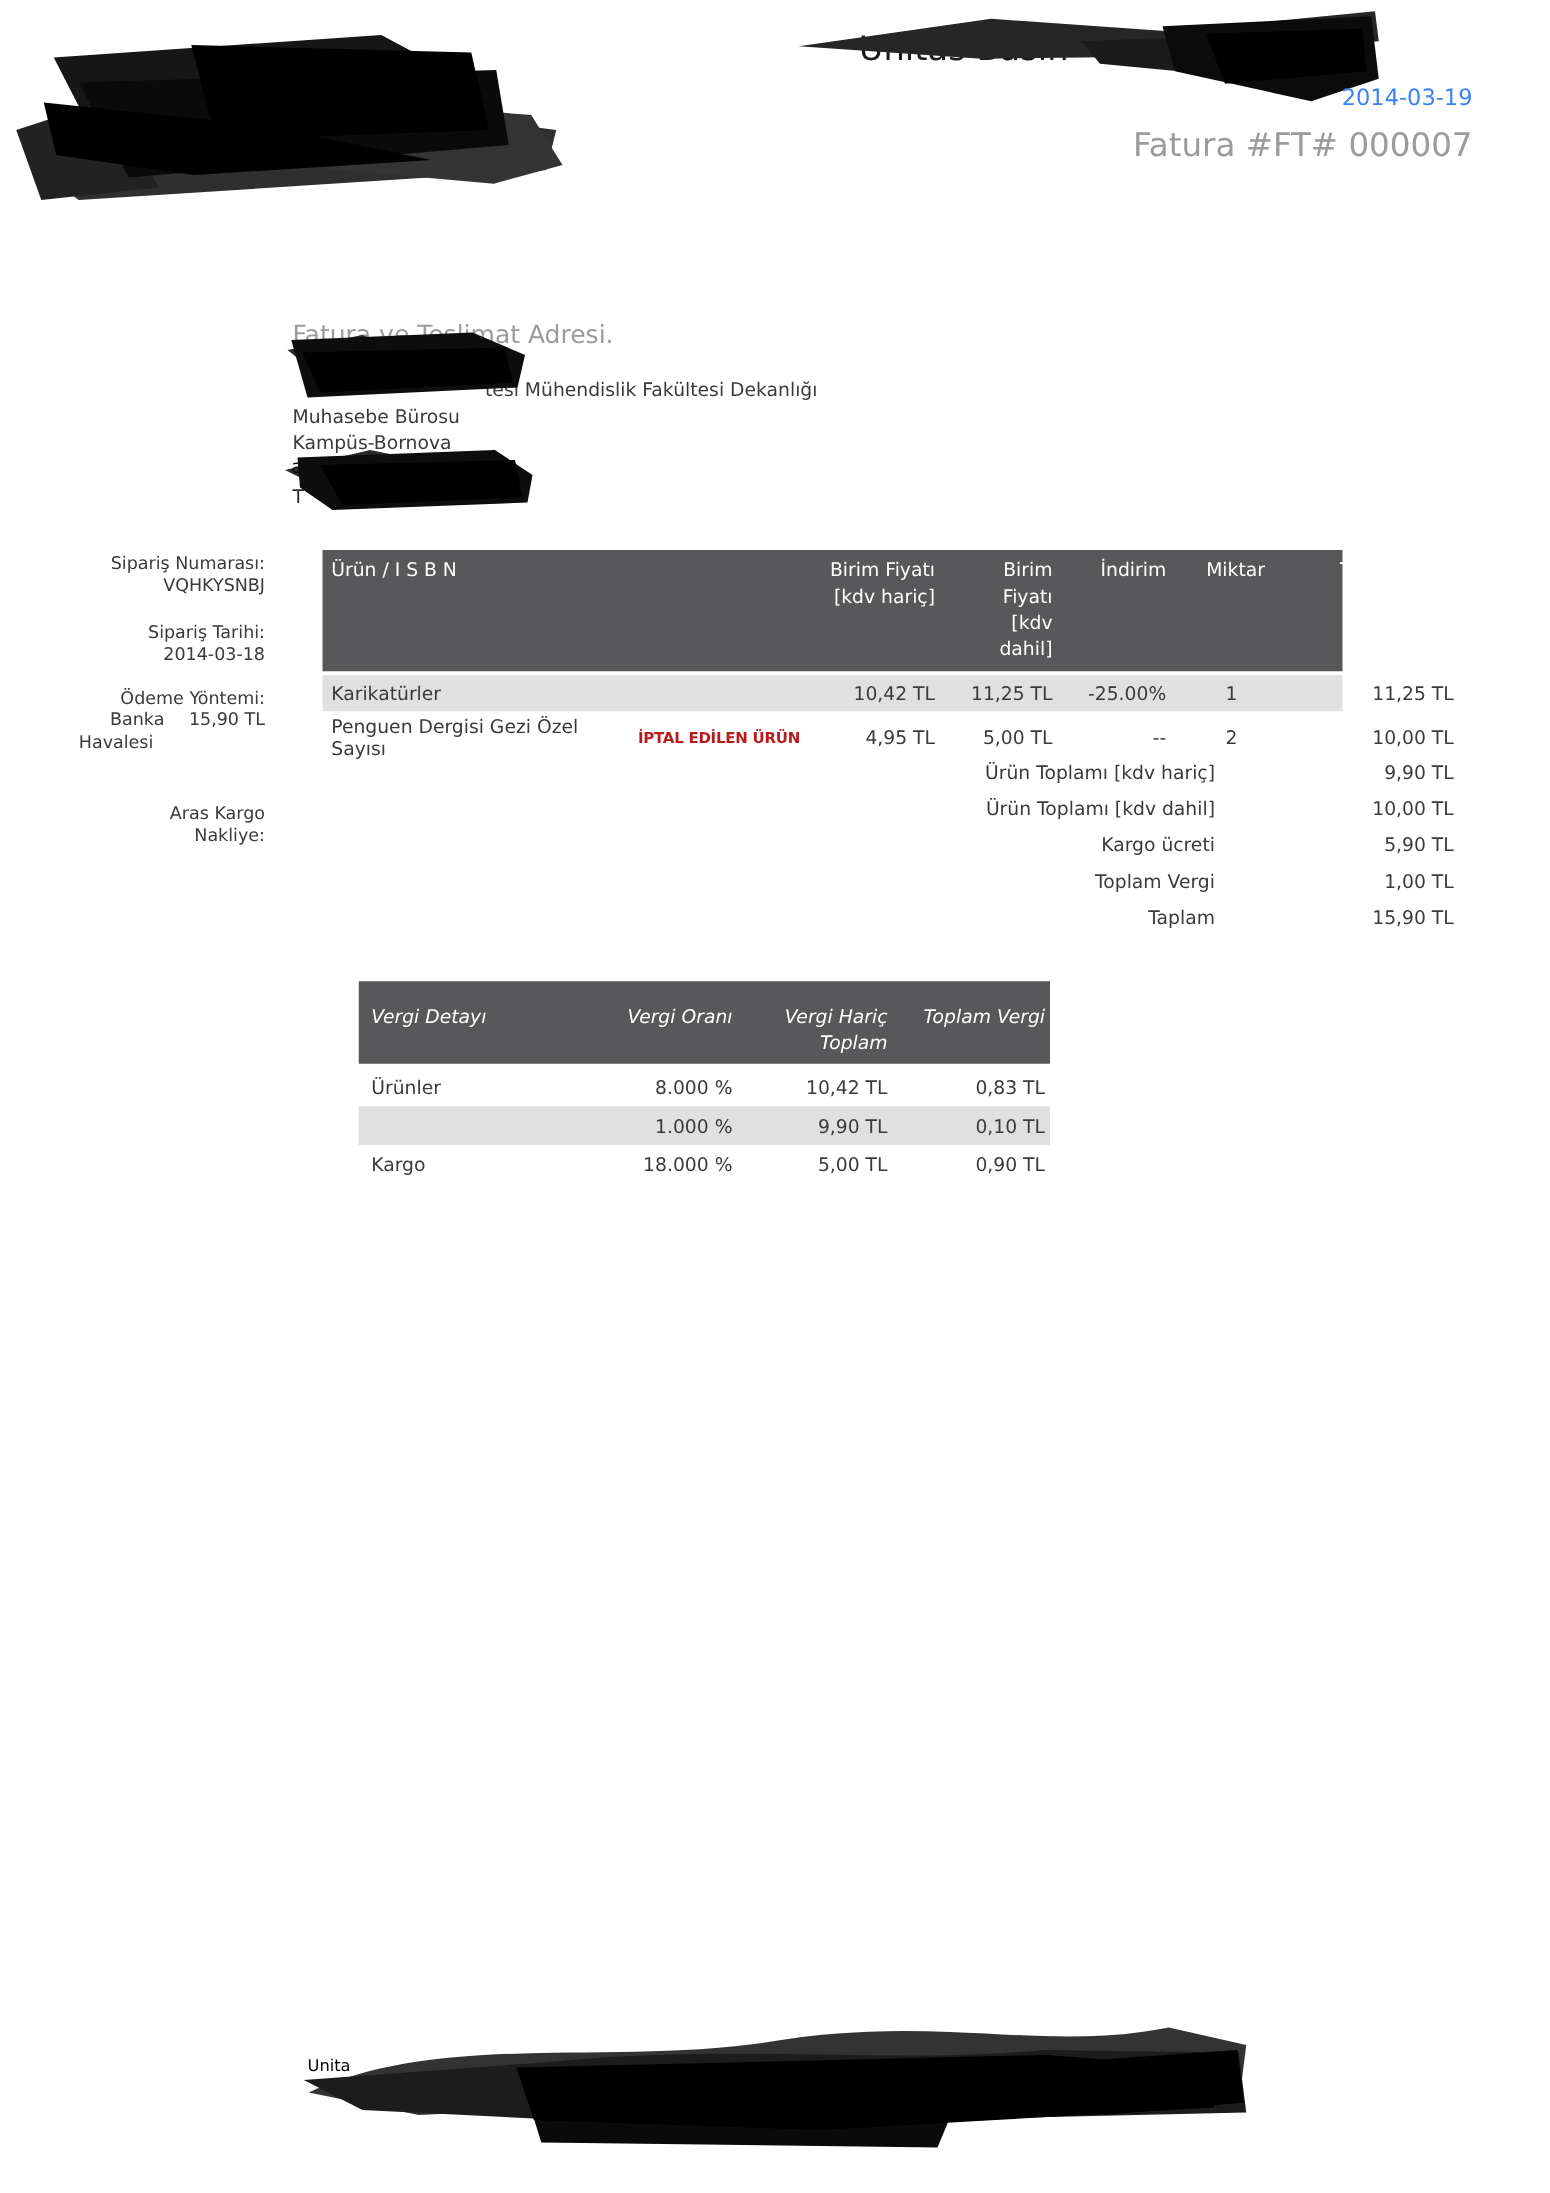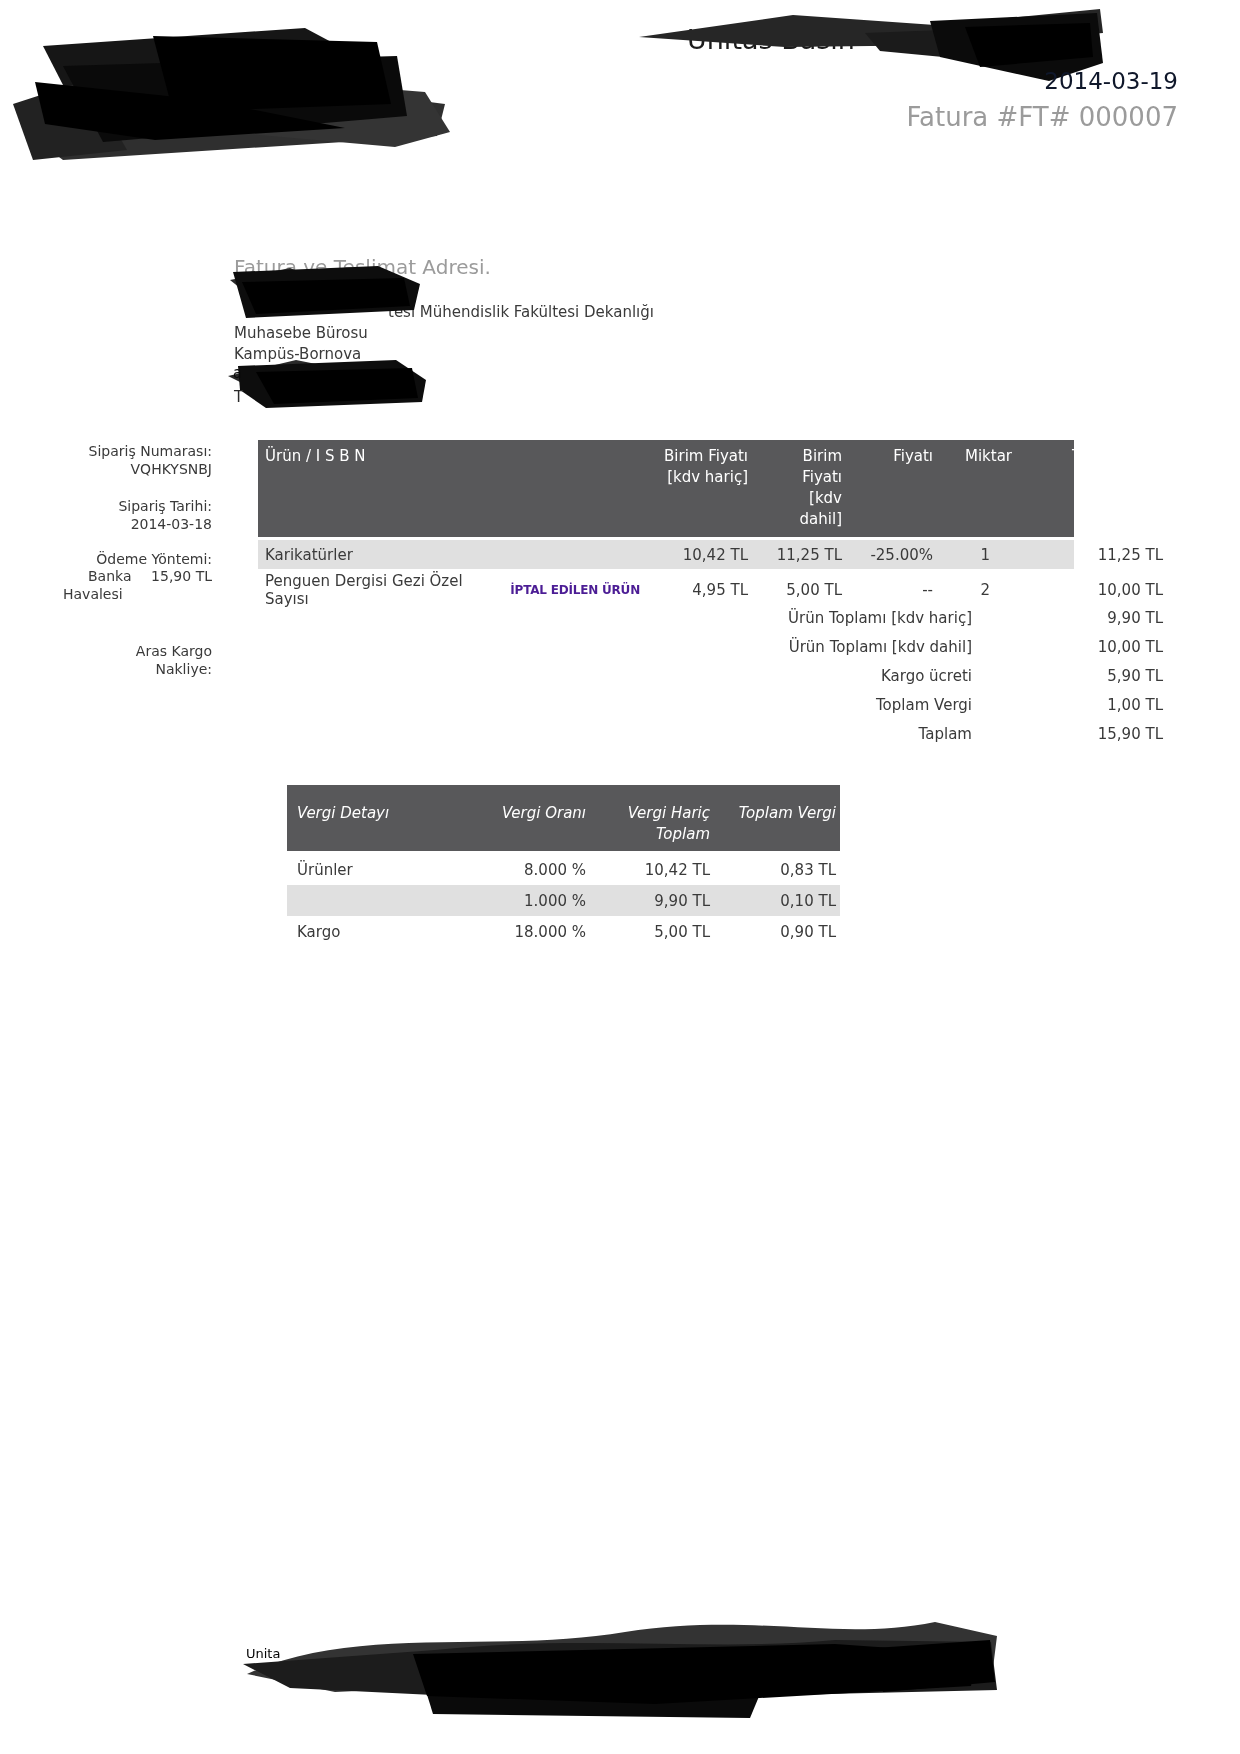--- a/index.html
+++ b/index.html
@@ -5,21 +5,21 @@
   html,body{margin:0;padding:0;background:#fff;}
   .page{
     position:relative;width:1240px;height:1754px;background:#ffffff;
     font-family:"DejaVu Sans",sans-serif;color:#3a3a3a;overflow:hidden;
   }
   .abs{position:absolute;}
   svg.blob{position:absolute;pointer-events:none;}
 
   
   .company{left:687px;top:24px;font-size:27px;color:#1c1c1c;white-space:nowrap;z-index:1;}
-  .doc-date{right:62px;top:68px;font-size:23px;color:#0f172a;text-align:left;z-index:3;}
+  .doc-date{right:62px;top:68px;font-size:18px;color:#3b82f6;text-align:left;z-index:3;}
   .doc-no{right:62px;top:102px;font-size:26px;color:#9b9b9b;text-align:right;z-index:3;}
 
   
   .addr-title{left:234px;top:255px;font-size:20px;color:#9b9b9b;z-index:1;}
   .addr-line{font-size:15px;color:#3a3a3a;white-space:nowrap;z-index:1;}
   .addr-l1{left:388px;top:303px;}
   .addr-l2{left:234px;top:324px;}
   .addr-l3{left:234px;top:345px;}
   .addr-l4{left:233px;top:364px;z-index:6;color:#0c0c0c;}
   .addr-l5{left:234px;top:388px;z-index:6;color:#2a2a2a;}
@@ -43,21 +43,21 @@
   .c1{text-align:left;padding-left:7px;}
   .c2,.c3,.c4,.c5,.c6{text-align:right;}
   .c3h{padding-left:24px;}
   .c6h{padding-left:41px;}
   .trow{font-size:15px;align-items:center;height:29px;}
   .trow .c{display:flex;align-items:center;}
   .trow .c1{justify-content:flex-start;}
   .trow .c2,.trow .c3,.trow .c4,.trow .c5,.trow .c6{justify-content:flex-end;}
   .alt{background:#e0e0e0;}
   .gap{height:3px;}
-  .badge{color:#4c1d95;font-weight:bold;font-size:12px;letter-spacing:-0.2px;margin-left:18px;white-space:nowrap;}
+  .badge{color:#b91c1c;font-weight:bold;font-size:12px;letter-spacing:-0.2px;margin-left:18px;white-space:nowrap;}
 
   
   .totals{left:258px;top:603px;width:905px;font-size:15px;z-index:1;}
   .tl{display:flex;height:29px;align-items:center;gap:40px;}
   .tl .lab{width:747px;text-align:right;}
   .tl .val{width:158px;text-align:right;}
 
   
   .tax{left:287px;top:785px;width:553px;z-index:1;}
   .tgrid{display:grid;grid-template-columns:173px 126px 124px 130px;}
@@ -131,21 +131,21 @@
     <div class="pay-w2">Havalesi</div>
   </div>
   <div class="abs side s4">Nakliye:</div>
   <div class="abs side s4v">Aras Kargo</div>
 
   <div class="abs items">
     <div class="grid thead">
       <div class="c c1">Ürün / I S B N</div>
       <div class="c c2">Birim Fiyatı [kdv hariç]</div>
       <div class="c c3 c3h">Birim Fiyatı [kdv dahil]</div>
-      <div class="c c4">Fiyatı</div>
+      <div class="c c4">İndirim</div>
       <div class="c c5">Miktar</div>
       <div class="c c6 c6h">Taplam [kdv dahil]</div>
     </div>
     <div class="gap"></div>
     <div class="grid trow alt">
       <div class="c c1">
           <span>Karikatürler</span>
         </div>
       <div class="c c2">10,42 TL</div>
       <div class="c c3">11,25 TL</div>

